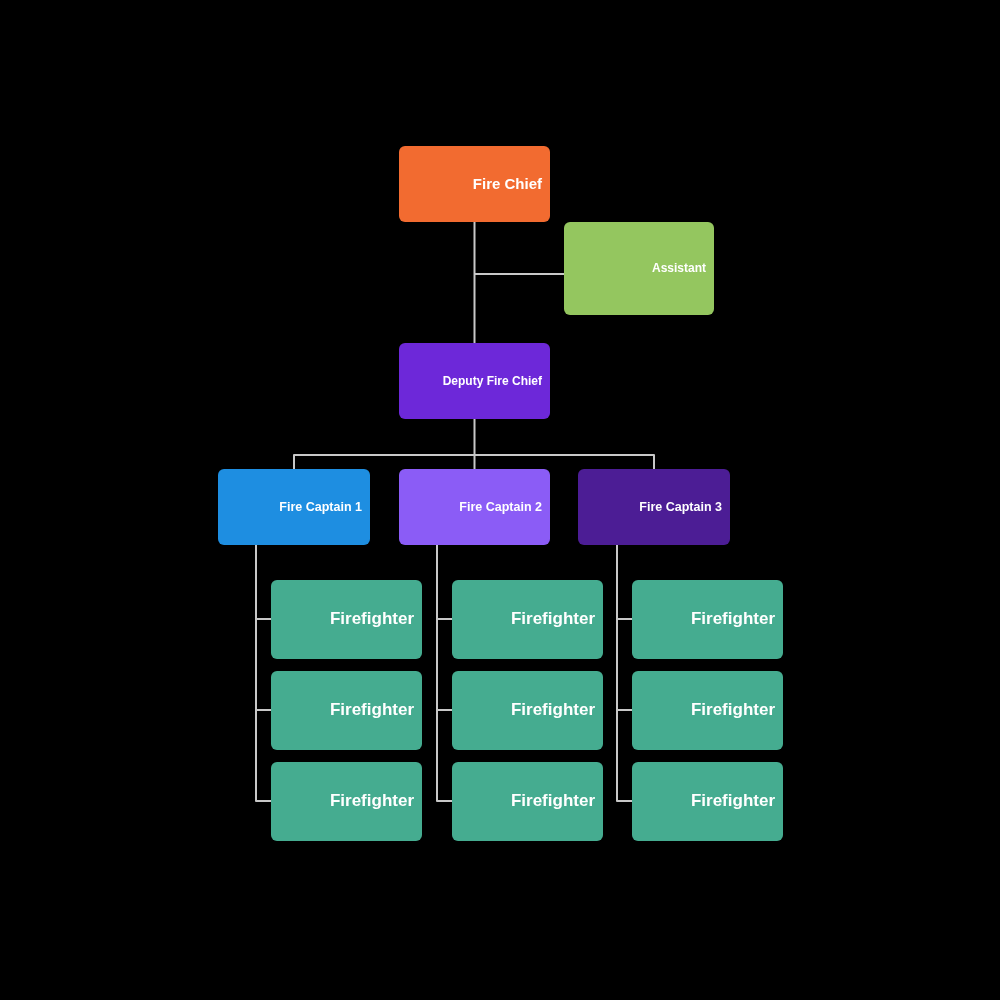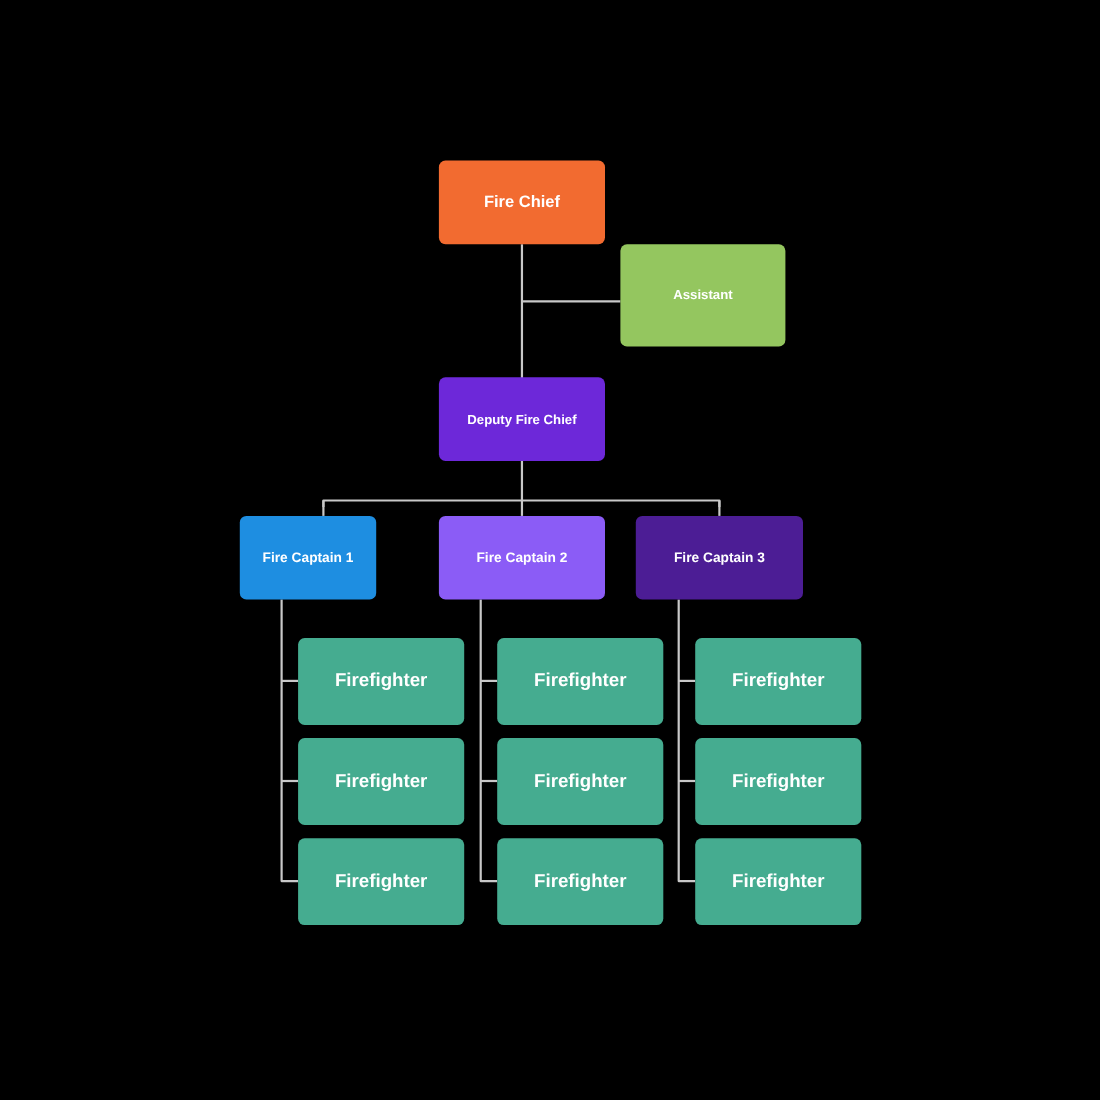--- a/index.html
+++ b/index.html
@@ -25,21 +25,21 @@
     width: 1000px;
     height: 1000px;
     pointer-events: none;
   }
   .node {
     position: absolute;
     box-sizing: border-box;
     border-radius: 6px;
     display: flex;
     align-items: center;
-    justify-content: center;
+    justify-content: flex-end;
     color: #ffffff;
     text-align: center;
     line-height: 1.2;
     user-select: none;
   }
   .node-label {
     display: block;
     padding: 0 8px;
   }
   .lvl-chief   { font-size: 15px; font-weight: bold; }
@@ -74,21 +74,21 @@
   <div id="nodes-layer">
       <div class="node lvl-chief" style="left: 399px; top: 146px; width: 151px; height: 76px; background: rgb(242, 107, 48);">
         <span class="node-label">Fire Chief</span>
       </div>
       <div class="node lvl-assist" style="left: 564px; top: 222px; width: 150px; height: 93px; background: rgb(148, 198, 95);">
         <span class="node-label">Assistant</span>
       </div>
       <div class="node lvl-deputy" style="left: 399px; top: 343px; width: 151px; height: 76px; background: #6d28d9;">
         <span class="node-label">Deputy Fire Chief</span>
       </div>
-      <div class="node lvl-captain" style="left: 218px; top: 469px; width: 124px; height: 76px; background: rgb(30, 142, 225);">
+      <div class="node lvl-captain" style="left: 218px; top: 469px; width: 152px; height: 76px; background: rgb(30, 142, 225);">
         <span class="node-label">Fire Captain 1</span>
       </div>
       <div class="node lvl-captain" style="left: 399px; top: 469px; width: 151px; height: 76px; background: #8b5cf6;">
         <span class="node-label">Fire Captain 2</span>
       </div>
       <div class="node lvl-captain" style="left: 578px; top: 469px; width: 152px; height: 76px; background: #4c1d95;">
         <span class="node-label">Fire Captain 3</span>
       </div>
       <div class="node lvl-ff" style="left: 271px; top: 580px; width: 151px; height: 79px; background: rgb(69, 172, 144);">
         <span class="node-label">Firefighter</span>

